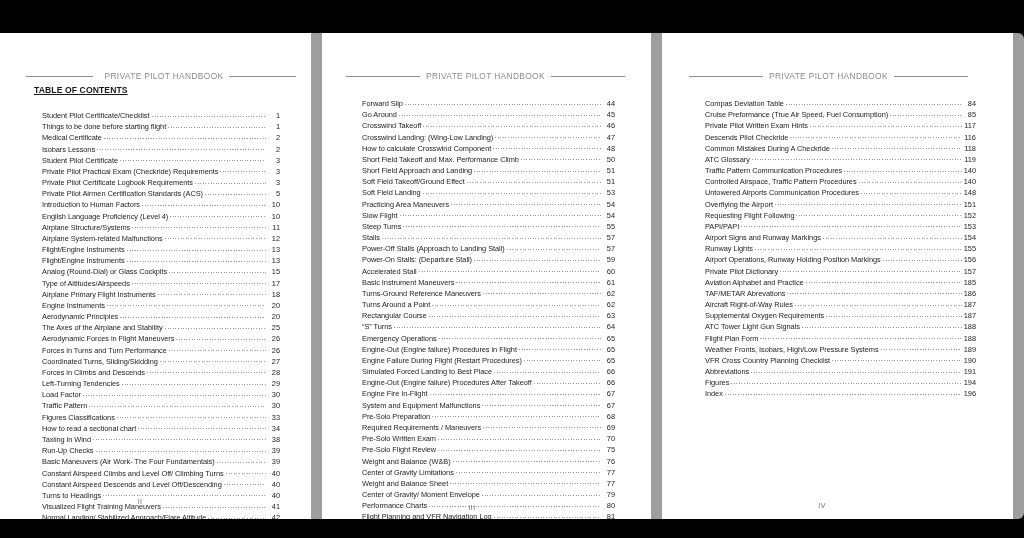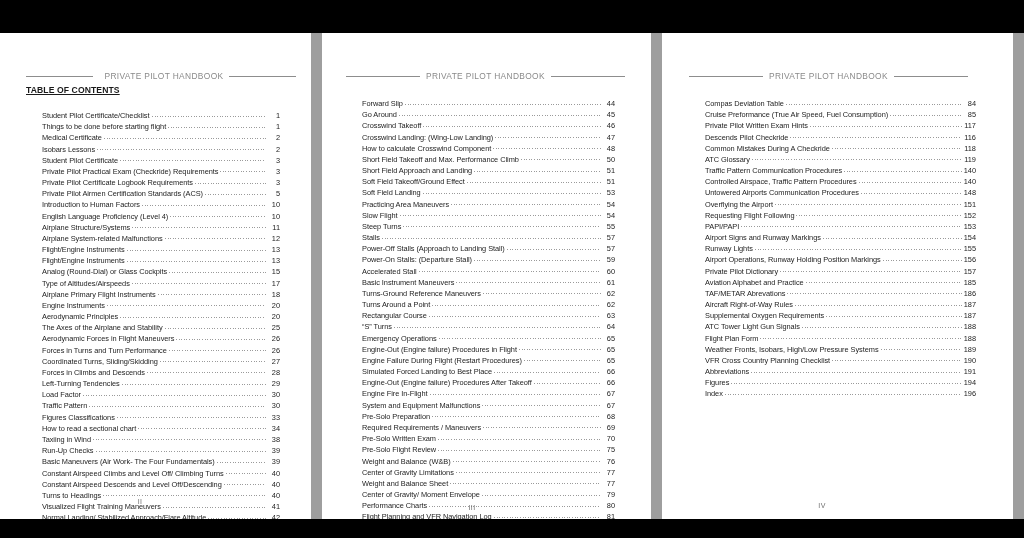--- a/index.html
+++ b/index.html
@@ -26,20 +26,21 @@
   .band-top { top: 0; height: 33px; }
   .band-bottom { bottom: 0; height: 19px; }
 
   .pages-strip {
     position: absolute;
     top: 33px; left: 0;
     width: 1024px; height: 486px;
     background: #9e9e9e;
     display: flex;
     align-items: stretch;
+    border-radius: 6px;
   }
 
   .page {
     position: relative;
     background: #ffffff;
     height: 486px;
     flex: 0 0 auto;
     overflow: hidden;
   }
   .page.p1 { width: 311px; }
@@ -74,21 +75,21 @@
     color: #8a8a8a;
     white-space: nowrap;
     flex: 0 0 auto;
   }
 
   .toc-title {
     font-size: 8.6px;
     font-weight: bold;
     color: #1a1a1a;
     text-decoration: underline;
-    margin: 0 0 5px 0;
+    margin: 0 0 5px 8px;
     letter-spacing: 0.1px;
   }
 
   ul.toc {
     list-style: none;
     margin: 16px; padding: 0;
   }
   li.toc-row {
     display: flex;
     align-items: baseline;

